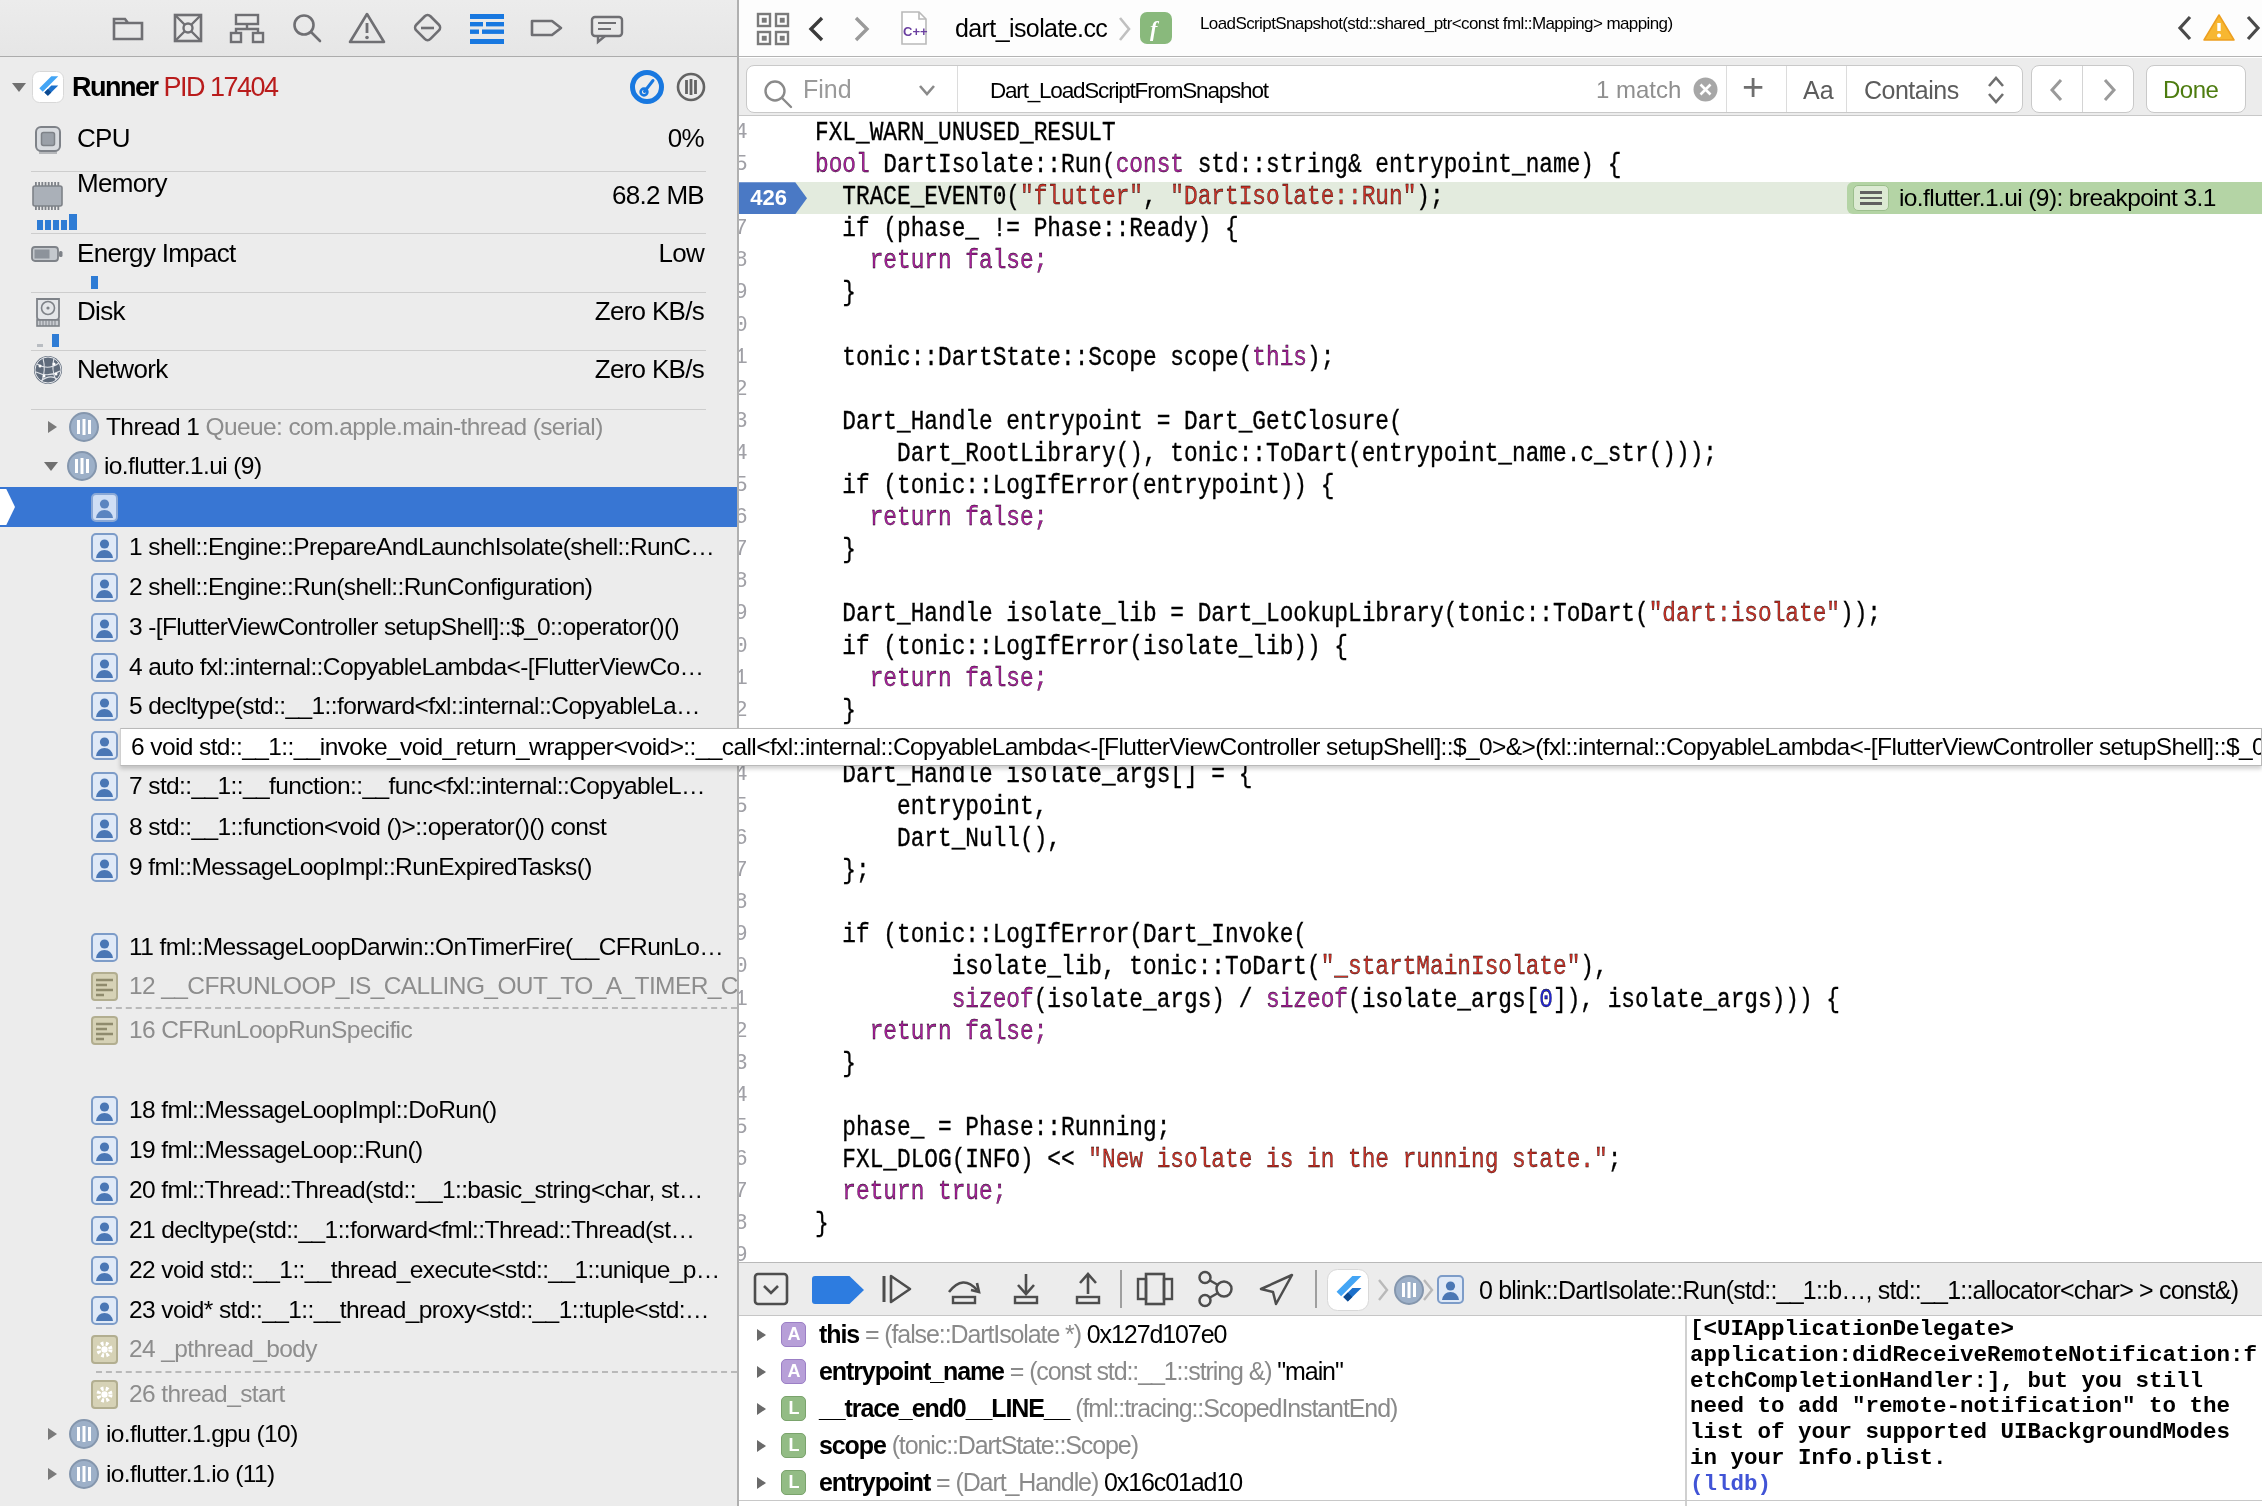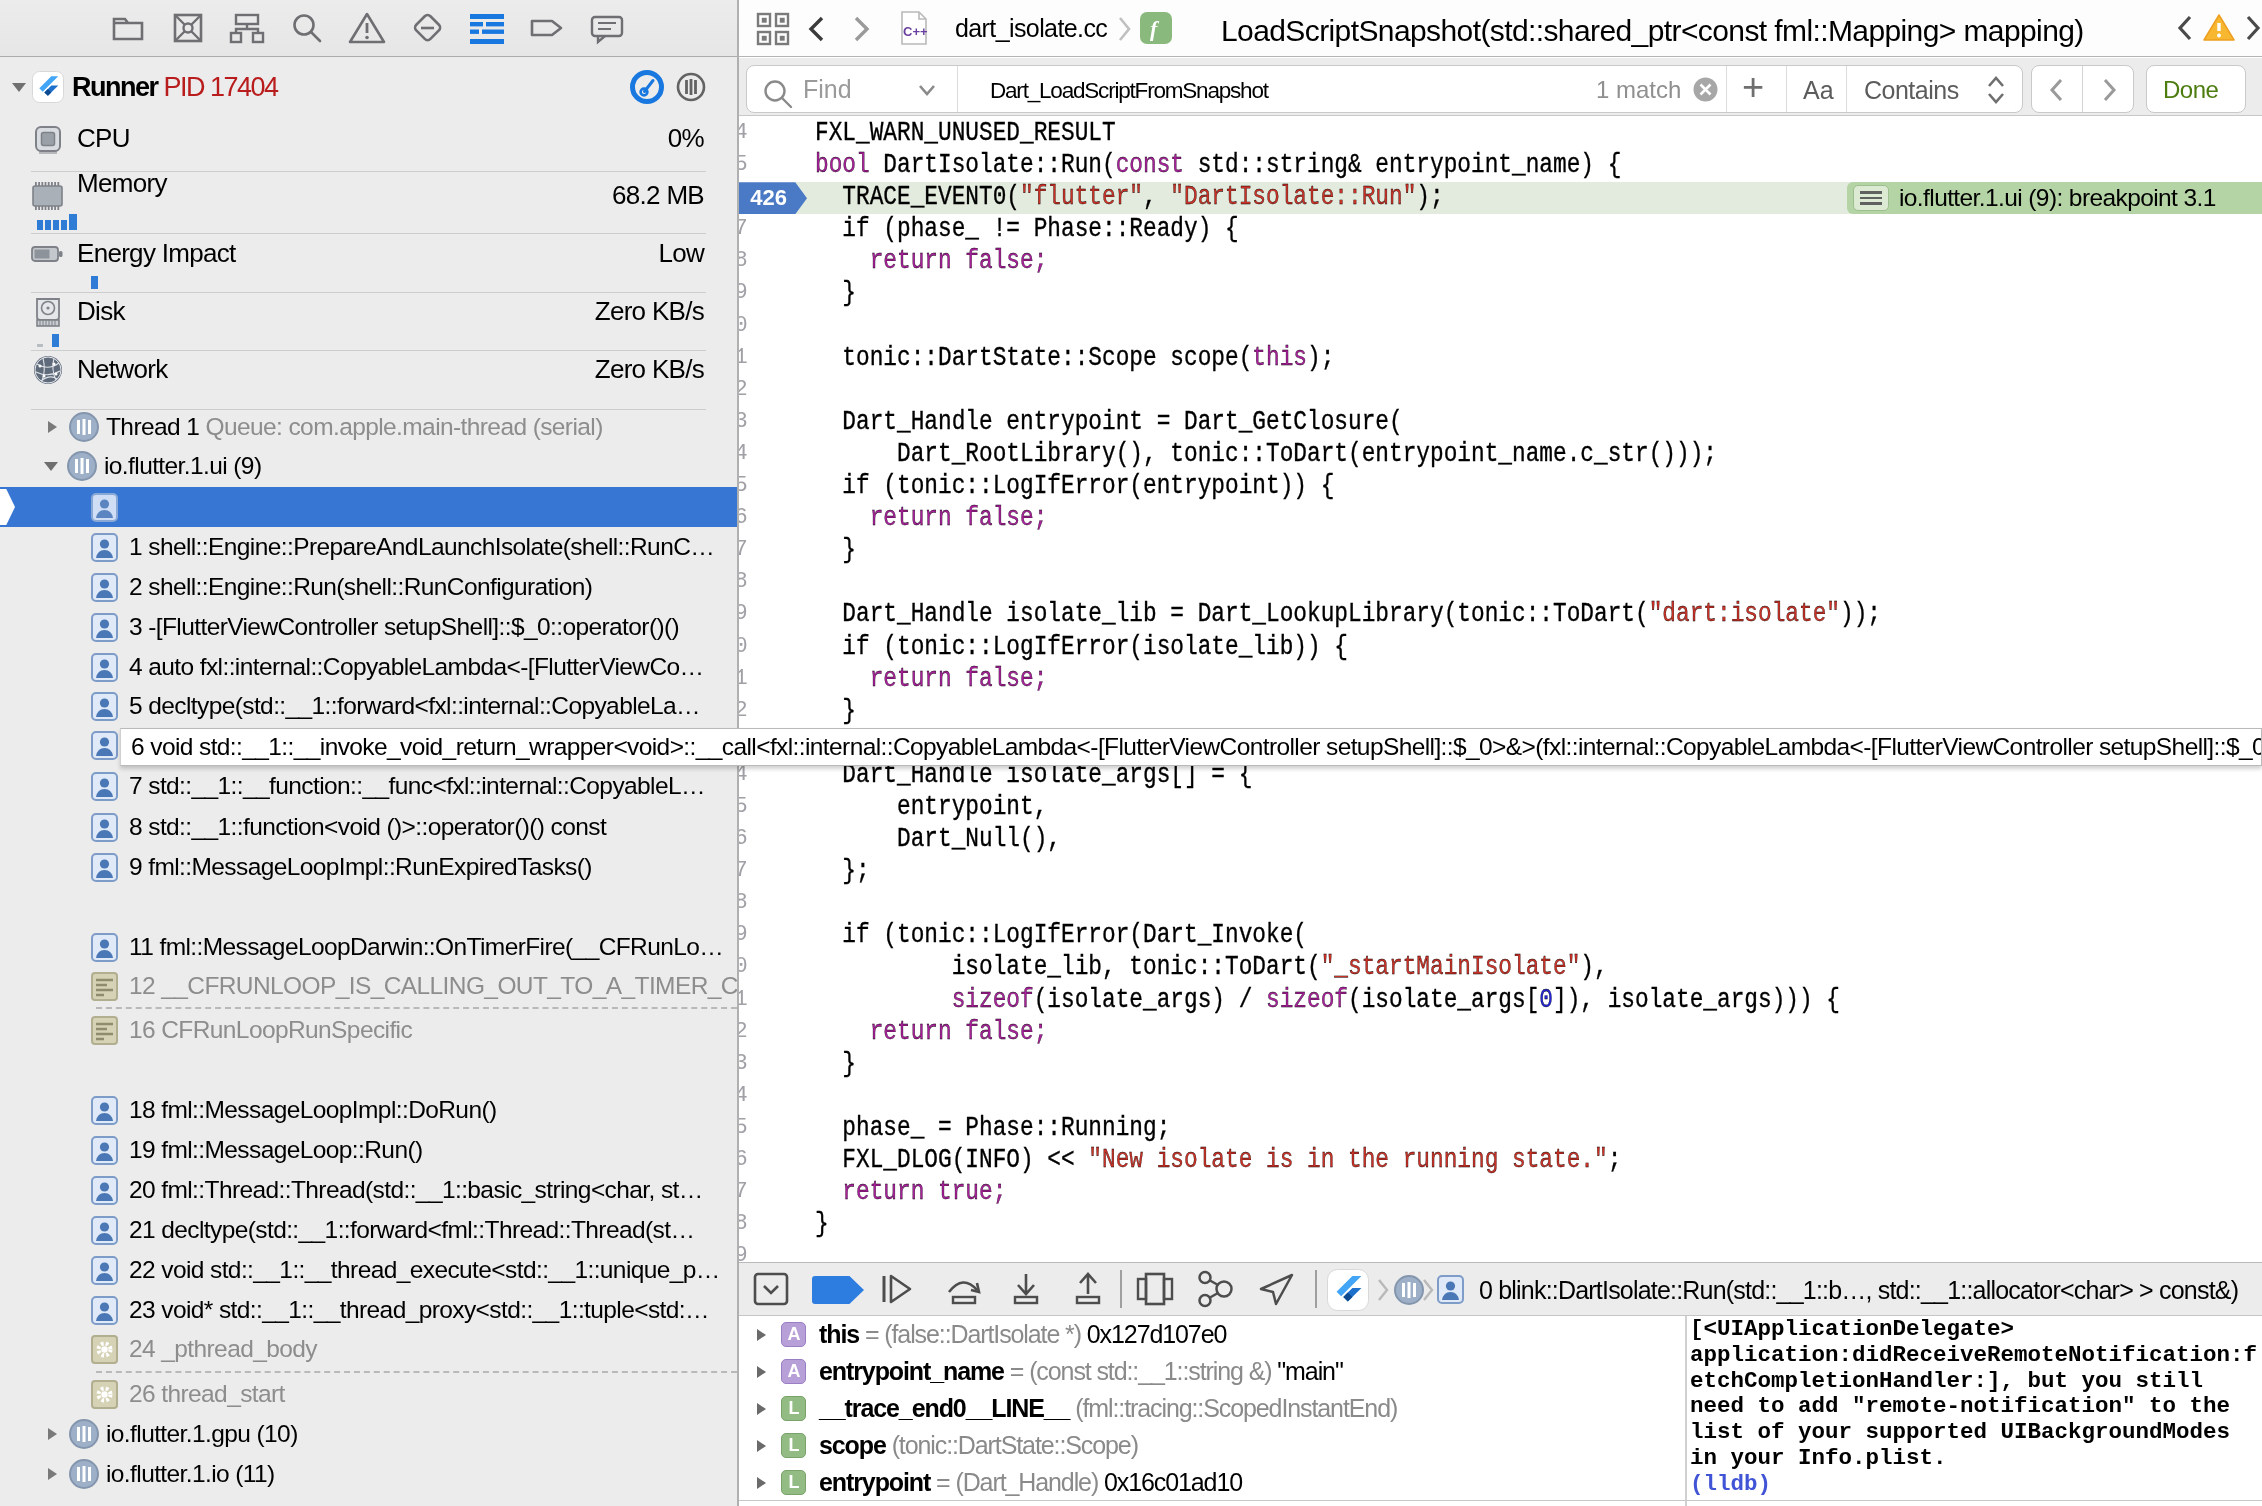--- a/index.html
+++ b/index.html
@@ -474,21 +474,21 @@
         <text x="4" y="26" font-size="13" font-weight="bold" fill="#6a3fa0" font-family="Liberation Sans">C++</text>
       </svg>
       <div class="abs" style="left:216px;top:14px;font-size:25px;letter-spacing:-0.6px;white-space:nowrap">dart_isolate.cc</div>
       <svg class="abs" style="left:374px;top:14px" width="22" height="30" viewBox="0 0 22 30">
         <path d="M7 4 L16 15 L7 26" fill="none" stroke="#c0c0c0" stroke-width="2.6"></path>
       </svg>
       <svg class="abs" style="left:400px;top:11px" width="34" height="34" viewBox="0 0 34 34">
         <rect x="1" y="1" width="32" height="32" rx="7" fill="#89b97c"></rect>
         <text x="11" y="25" font-size="22" font-style="italic" font-weight="bold" fill="#fff" font-family="Liberation Serif">f</text>
       </svg>
-      <div class="abs" style="left:482px;top:14px;font-size:30px;letter-spacing:-0.6px;white-space:nowrap">LoadScriptSnapshot(std::shared_ptr&lt;const fml::Mapping&gt; mapping)</div>
+      <div class="abs" style="left:461px;top:14px;font-size:17px;letter-spacing:-0.6px;white-space:nowrap">LoadScriptSnapshot(std::shared_ptr&lt;const fml::Mapping&gt; mapping)</div>
       <svg class="abs" style="left:1434px;top:13px" width="26" height="30" viewBox="0 0 26 30">
         <path d="M17 4 L7 15 L17 26" fill="none" stroke="#4a4a4a" stroke-width="3.2"></path>
       </svg>
       <svg class="abs" style="left:1463px;top:12px" width="34" height="32" viewBox="0 0 34 32">
         <path d="M17 3 L32 28 L2 28 Z" fill="#f7b731" stroke="#ed9f1f" stroke-width="1.5" stroke-linejoin="round"></path>
         <path d="M17 11 v8" stroke="#fff" stroke-width="3.4"></path>
         <circle cx="17" cy="23.4" r="2" fill="#fff"></circle>
       </svg>
       <svg class="abs" style="left:1500px;top:13px" width="26" height="30" viewBox="0 0 26 30">
         <path d="M9 4 L19 15 L9 26" fill="none" stroke="#4a4a4a" stroke-width="3.2"></path>

